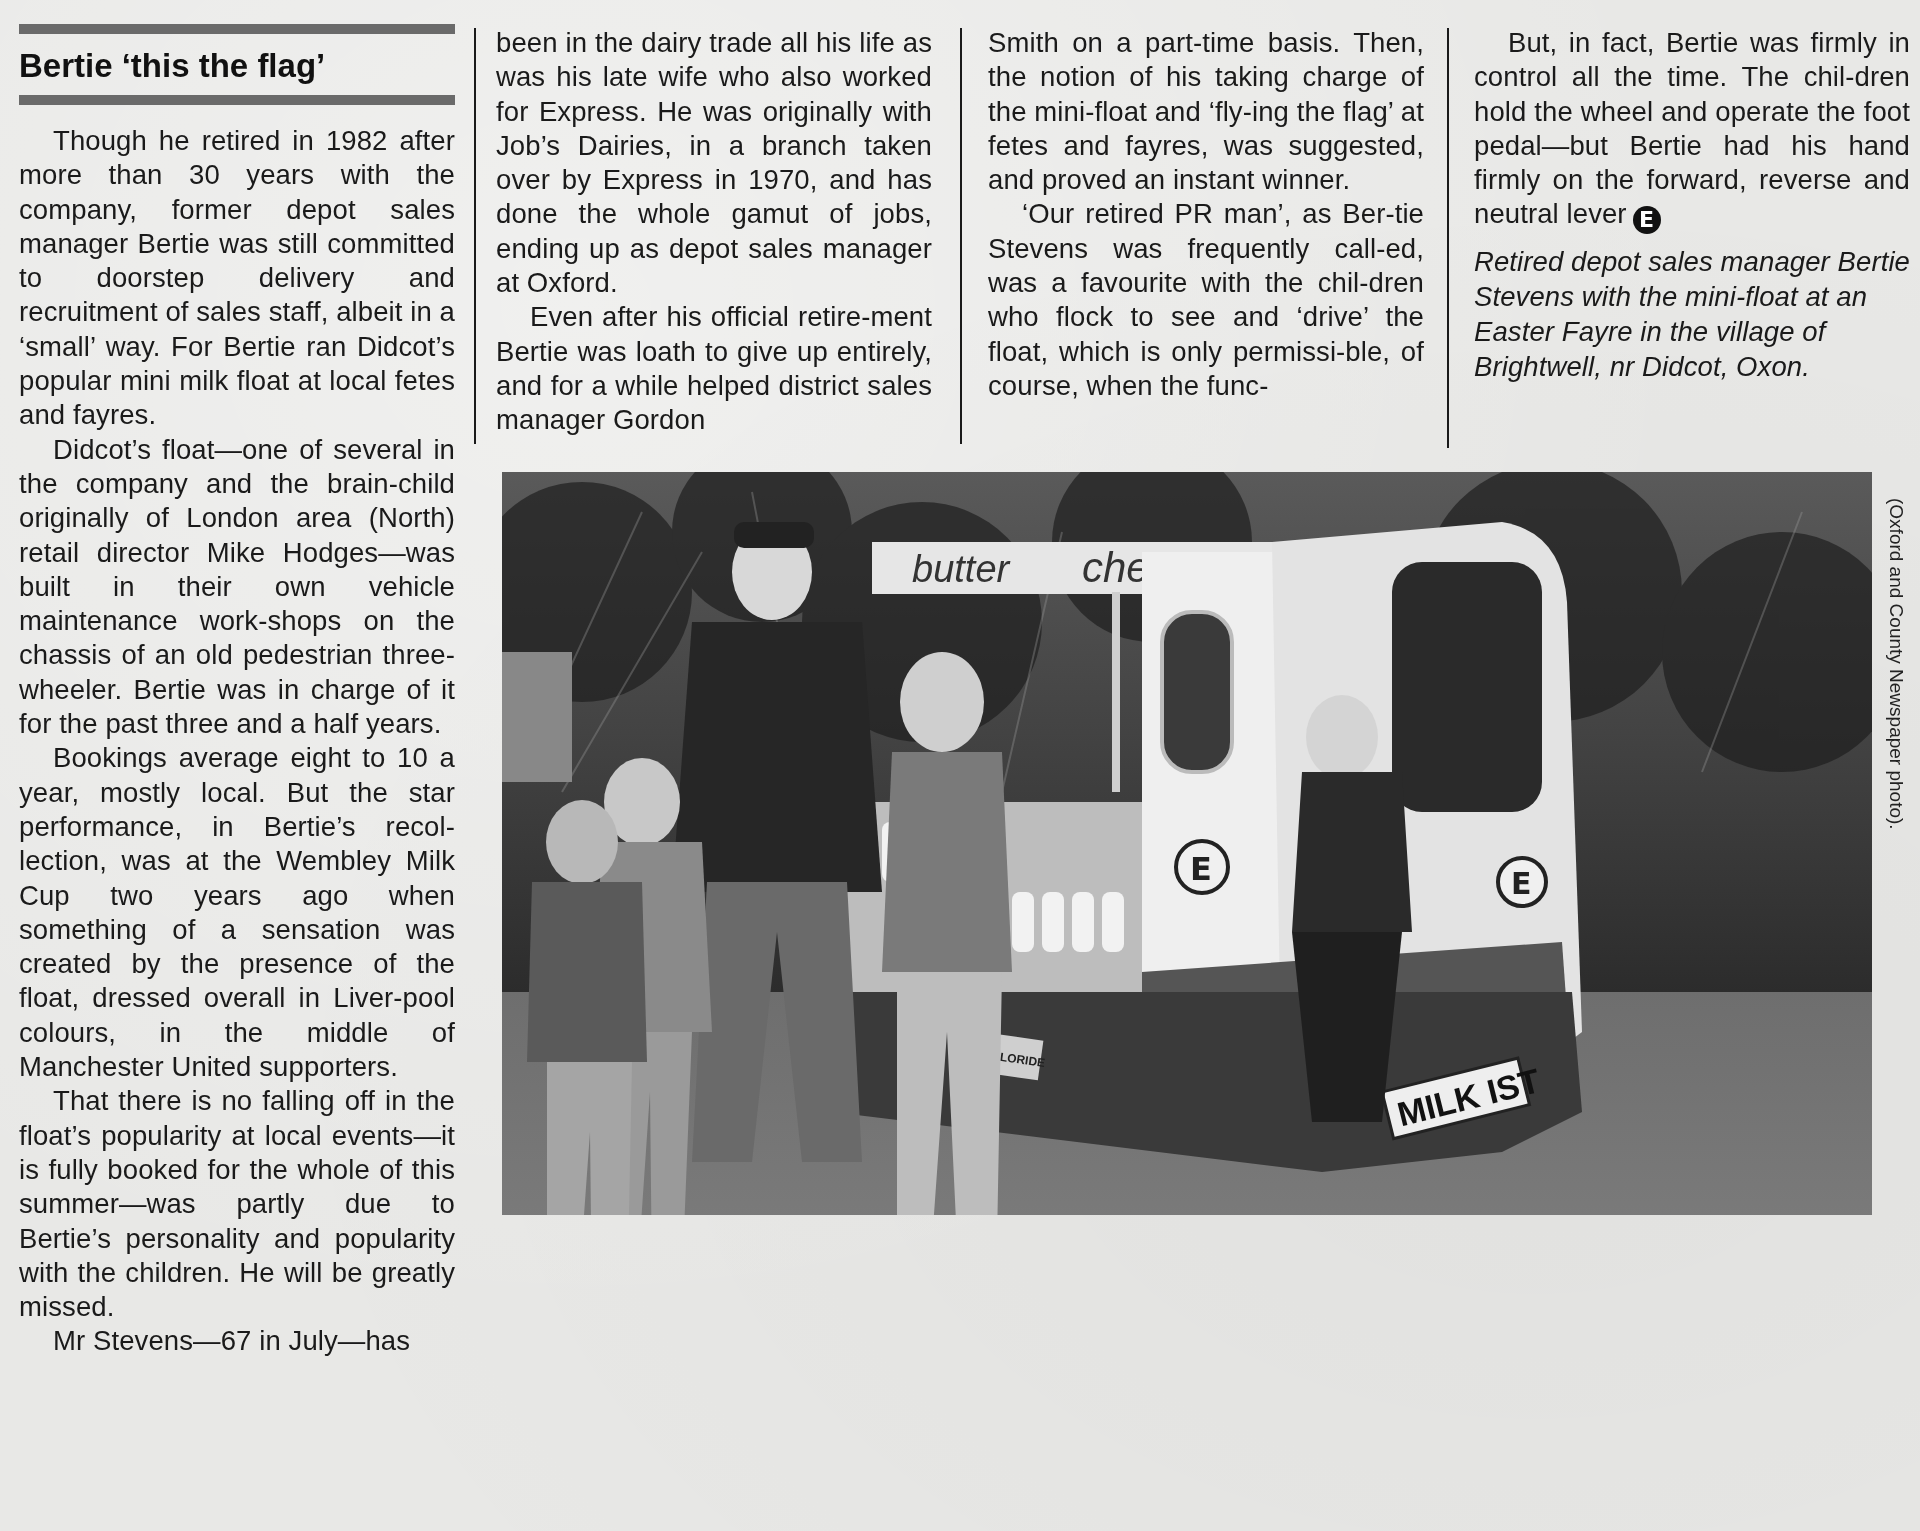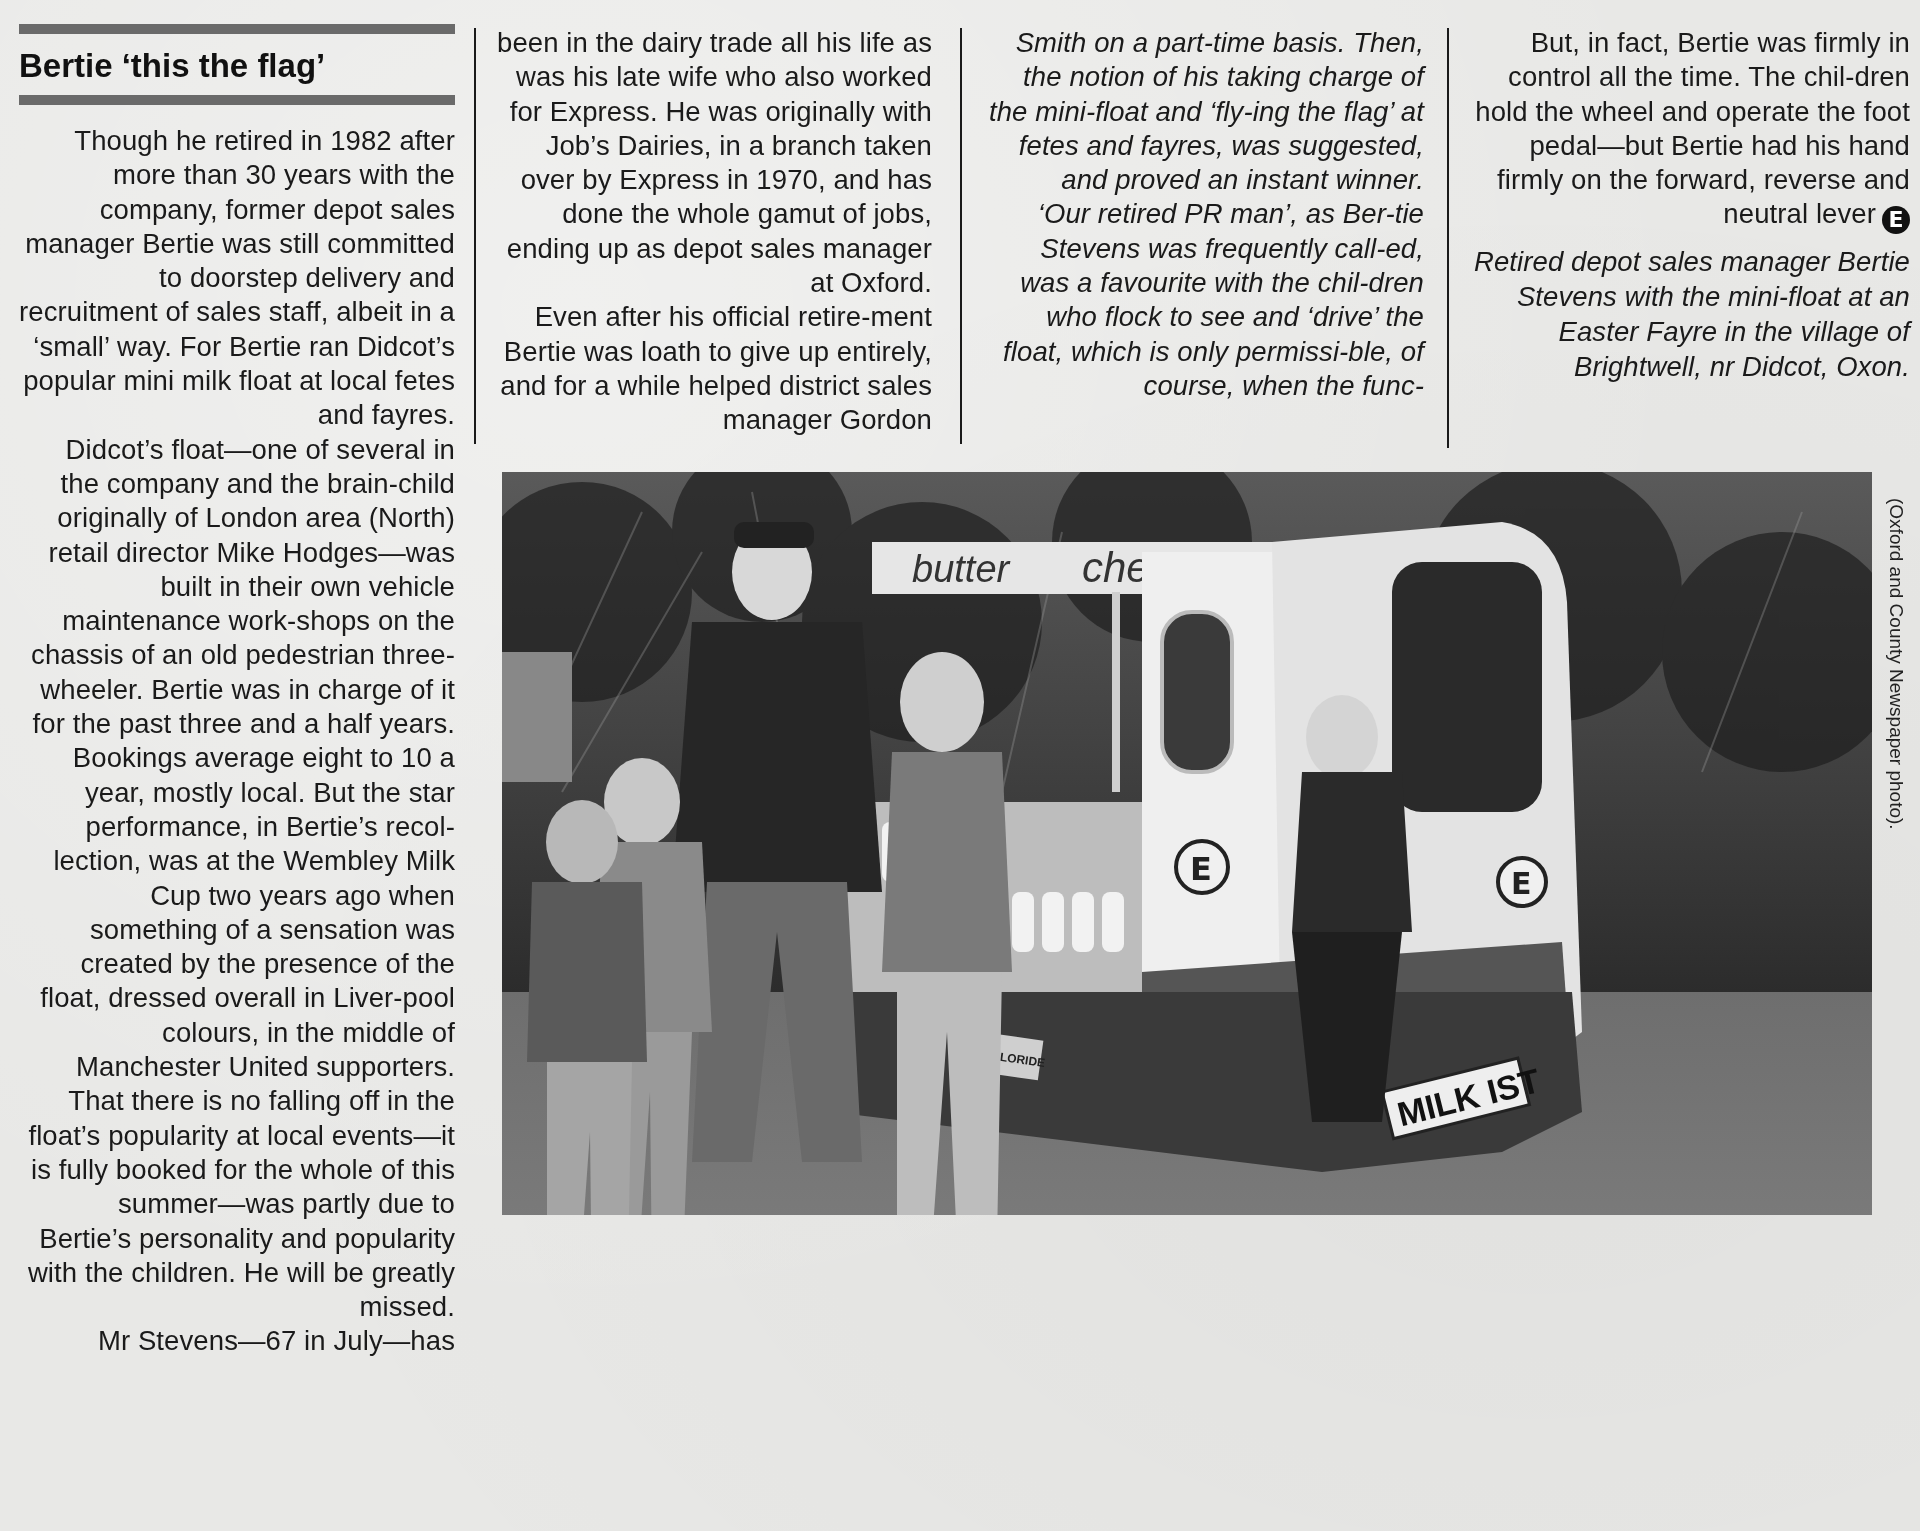--- a/index.html
+++ b/index.html
@@ -27,28 +27,27 @@
     position: absolute;
     top: 26px;
     font-size: 27.5px;
     line-height: 34.3px;
     text-align: justify;
     letter-spacing: 0.1px;
   }
   .col p {
     margin: 0;
     text-indent: 0;
-    text-align: right;
   }
   .col p.indent {
     text-indent: 34px;
   }
   .col1 { left: 19px; width: 436px; top: 124px; }
   .col2 { left: 496px; width: 436px; }
-  .col3 { left: 988px; width: 436px; font-style: italic; }
+  .col3 { left: 988px; width: 436px; }
   .col4 { left: 1474px; width: 436px; }
 
   .rule-v {
     position: absolute;
     width: 2px;
     background: #1a1a1a;
   }
   .rule1 { left: 474px; top: 28px; height: 416px; }
   .rule2 { left: 960px; top: 28px; height: 416px; }
   .rule3 { left: 1447px; top: 28px; height: 420px; }

